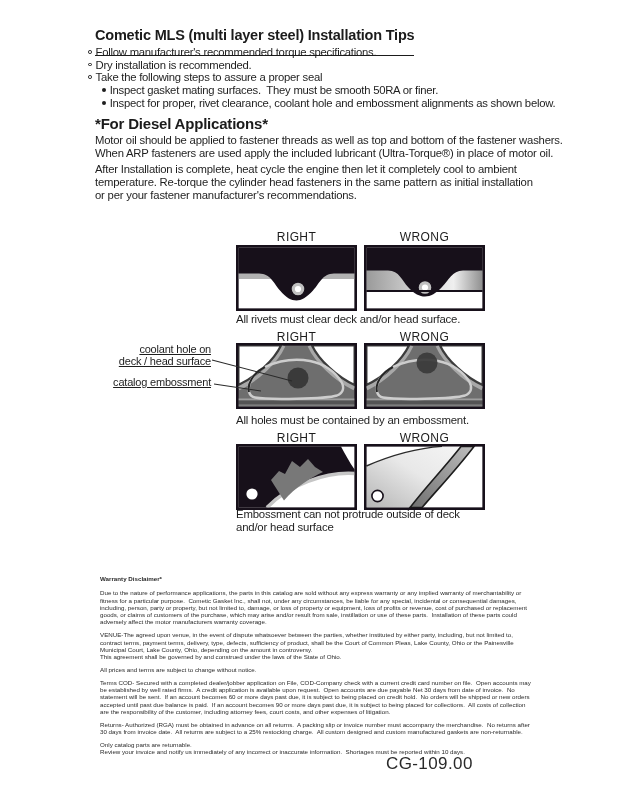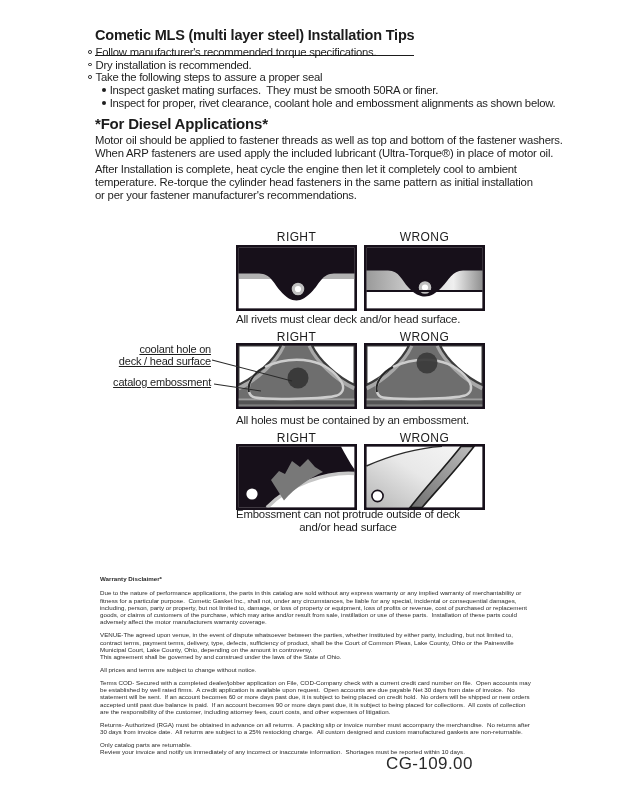--- a/index.html
+++ b/index.html
@@ -21,21 +21,21 @@
   .m1 { width:3.6px; height:3.6px; border:1px solid #1e1e1e; border-radius:50%; margin:4px 4px 0 0; flex:none; }
   .lvl2 { padding-left:14px; }
   .m2 { width:4.2px; height:4.2px; background:#1e1e1e; border-radius:50%; margin:4px 3.5px 0 0; flex:none; }
 
   .diesel-heading { left:95px; top:115px; font-size:15px; font-weight:bold; color:#1b1b1b; letter-spacing:-0.2px; }
   .body-par { left:95px; font-size:11.3px; letter-spacing:-0.2px; line-height:13px; color:#1e1e1e; }
 
   .dg-label { width:121px; text-align:center; font-size:12px; letter-spacing:0.4px; color:#1c1c1c; }
   .panel { width:121px; height:66px; }
   .panel svg { display:block; width:121px; height:66px; }
-  .caption { font-size:11.4px; letter-spacing:-0.2px; line-height:12.5px; color:#1e1e1e;text-align:center; }
+  .caption { font-size:11.4px; letter-spacing:-0.2px; line-height:12.5px; color:#1e1e1e; }
 
   .callout { font-size:11px; letter-spacing:-0.2px; line-height:11.8px; color:#1e1e1e; text-align:right; width:118px;text-decoration:underline; }
 
   .disclaimer { left:100px; top:575px; width:465px; font-size:6.2px; line-height:7.3px; color:#2a2a2a; letter-spacing:0; }
   .disclaimer .d-head { font-weight:bold; margin-bottom:7px; }
   .disclaimer p { margin-bottom:5.5px; white-space:pre; }
 
   .doc-code { left:386px; top:754px; font-size:17px; color:#2a2a2a; letter-spacing:0.4px; }
 </style>
 </head>

